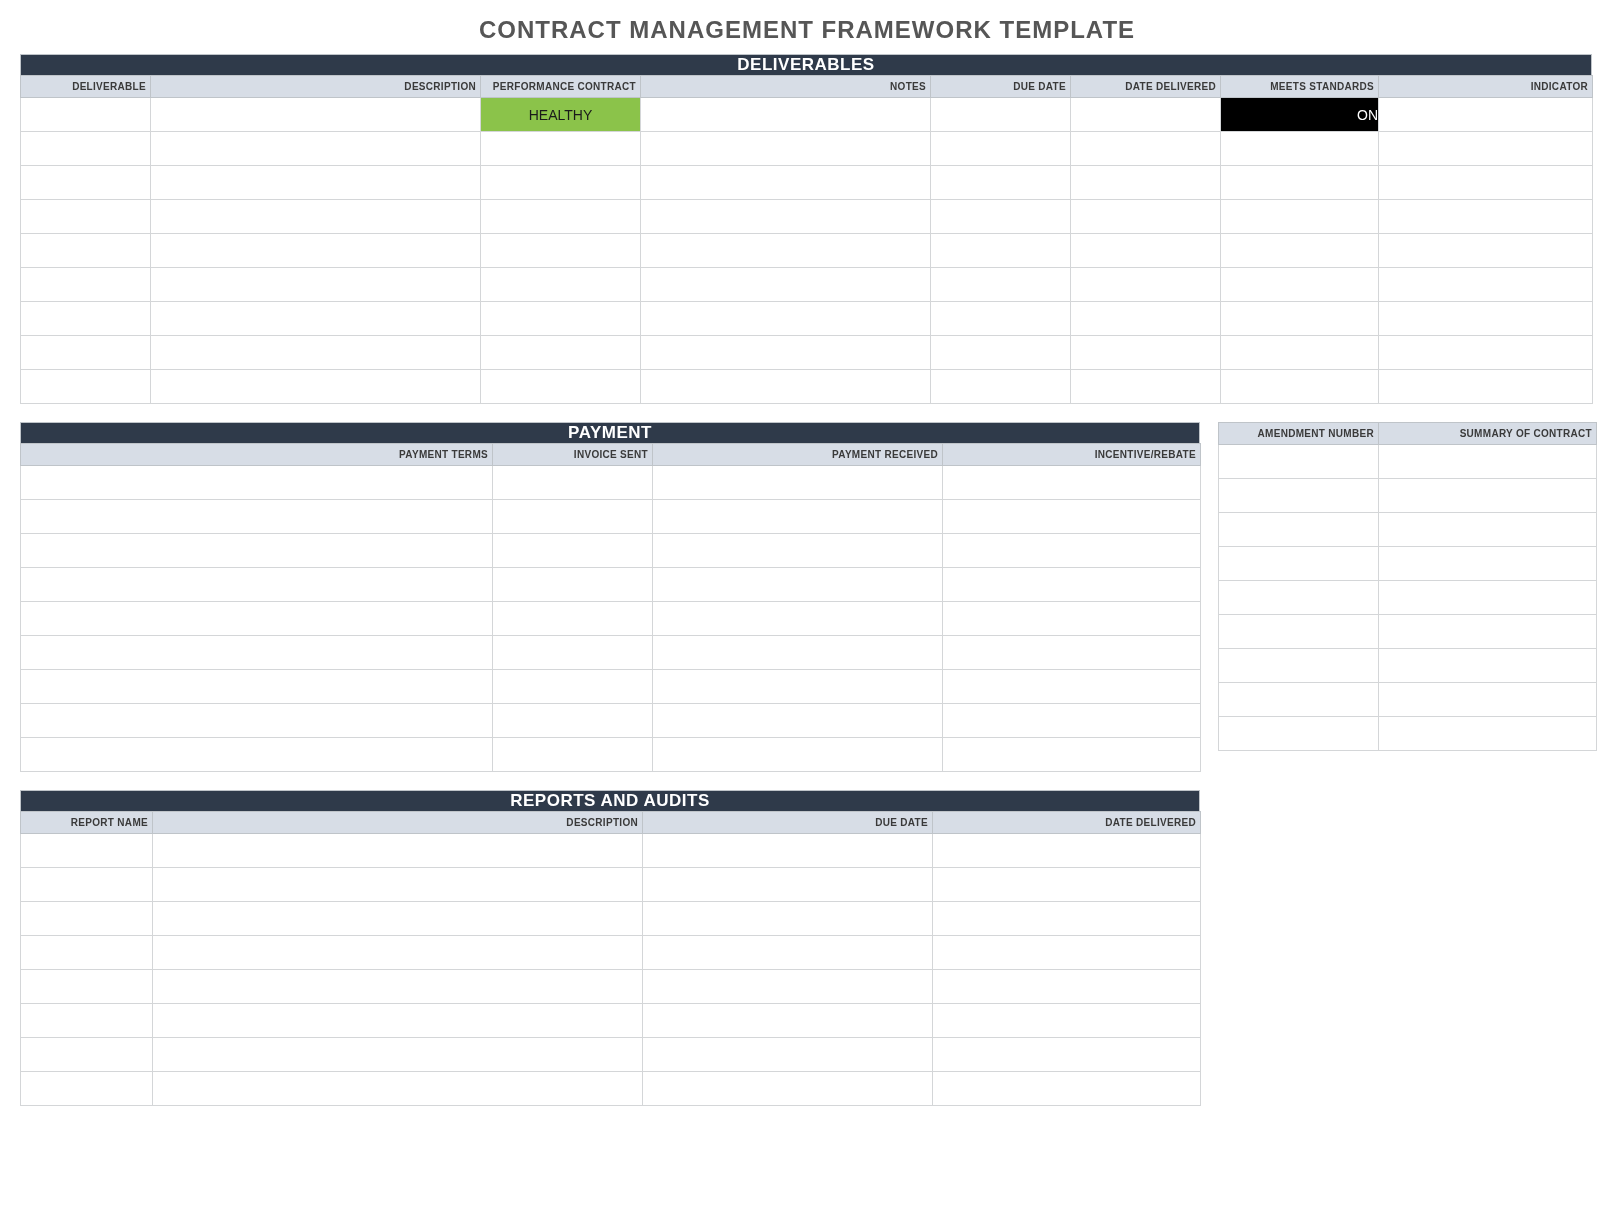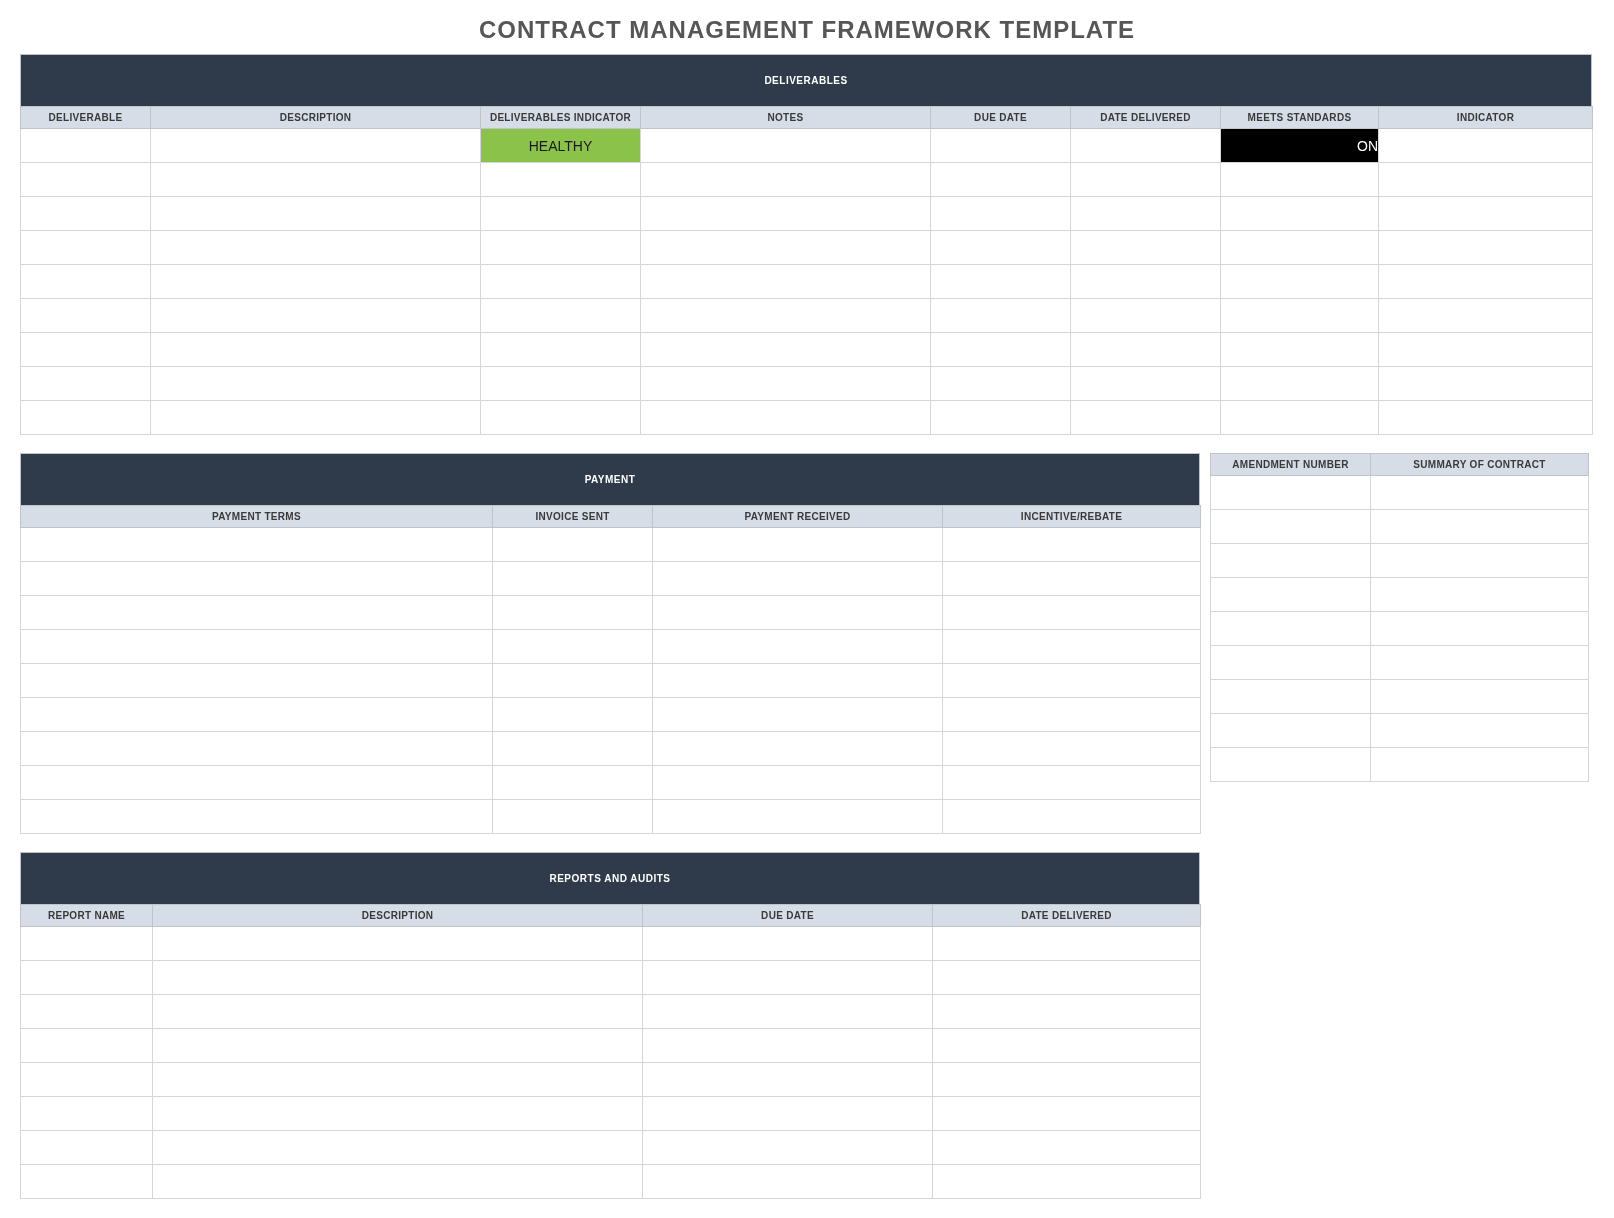--- a/index.html
+++ b/index.html
@@ -15,40 +15,40 @@
     font-size: 24px;
     font-weight: 700;
     letter-spacing: 1px;
     color: #565656;
     margin: 0 0 10px 0;
     text-align: center;
   }
   .section-bar {
     background: #2f3a4a;
     color: #fff;
-    font-size: 10px;
+    font-size: 17px;
     font-weight: 700;
     letter-spacing: 0.5px;
     text-align: center;
-    padding: 20px 0;
+    padding: 0 0;
     border: 1px solid #bfc4c9;
     border-bottom: none;
   }
   table {
     border-collapse: collapse;
     width: 100%;
     table-layout: fixed;
   }
   th {
     background: #d7dde6;
     color: #3a3a3a;
     font-size: 10px;
     font-weight: 700;
     letter-spacing: 0.3px;
-    text-align: center;
+    text-align: right;
     padding: 5px 4px;
     border: 1px solid #bfc4c9;
   }
   td {
     border: 1px solid #d4d6d8;
     height: 34px;
     font-size: 13px;
     text-align: center;
     color: #222;
     padding: 0;
@@ -60,21 +60,21 @@
     font-weight: 400;
     text-align: center;
   }
   .onblack {
     background: #000;
     color: #fff;
     font-size: 14px;
     font-weight: 400;
     text-align: right;
   }
-  .row-flex { display: flex; gap: 10px; margin-top: 18px; align-items: flex-start; }
+  .row-flex { display: flex; gap: 18px; margin-top: 18px; align-items: flex-start; }
   .panel { flex: 0 0 auto; }
   .panel.payment { width: 1180px; }
   .panel.amend   { width: 378px; }
   .panel.reports { width: 1180px; margin-top: 18px; }
   .panel.deliverables { width: 1572px; }
 </style>
 </head>
 <body>
 
 <h1 class="page-title">CONTRACT MANAGEMENT FRAMEWORK TEMPLATE</h1>
@@ -89,21 +89,21 @@
       <col style="width:290px">
         <col style="width:140px">
         <col style="width:150px">
       <col style="width:158px">
         <col style="width:214px">
     </colgroup>
     <thead>
       <tr>
         <th>DELIVERABLE</th>
         <th>DESCRIPTION</th>
-        <th>DELIVERABLES INDICATOR</th>
+        <th>PERFORMANCE CONTRACT</th>
         <th>NOTES</th>
         <th>DUE DATE</th>
         <th>DATE DELIVERED</th>
         <th>MEETS STANDARDS</th>
         <th>INDICATOR</th>
       </tr>
     </thead>
     <tbody>
       <tr>
         <td></td>

